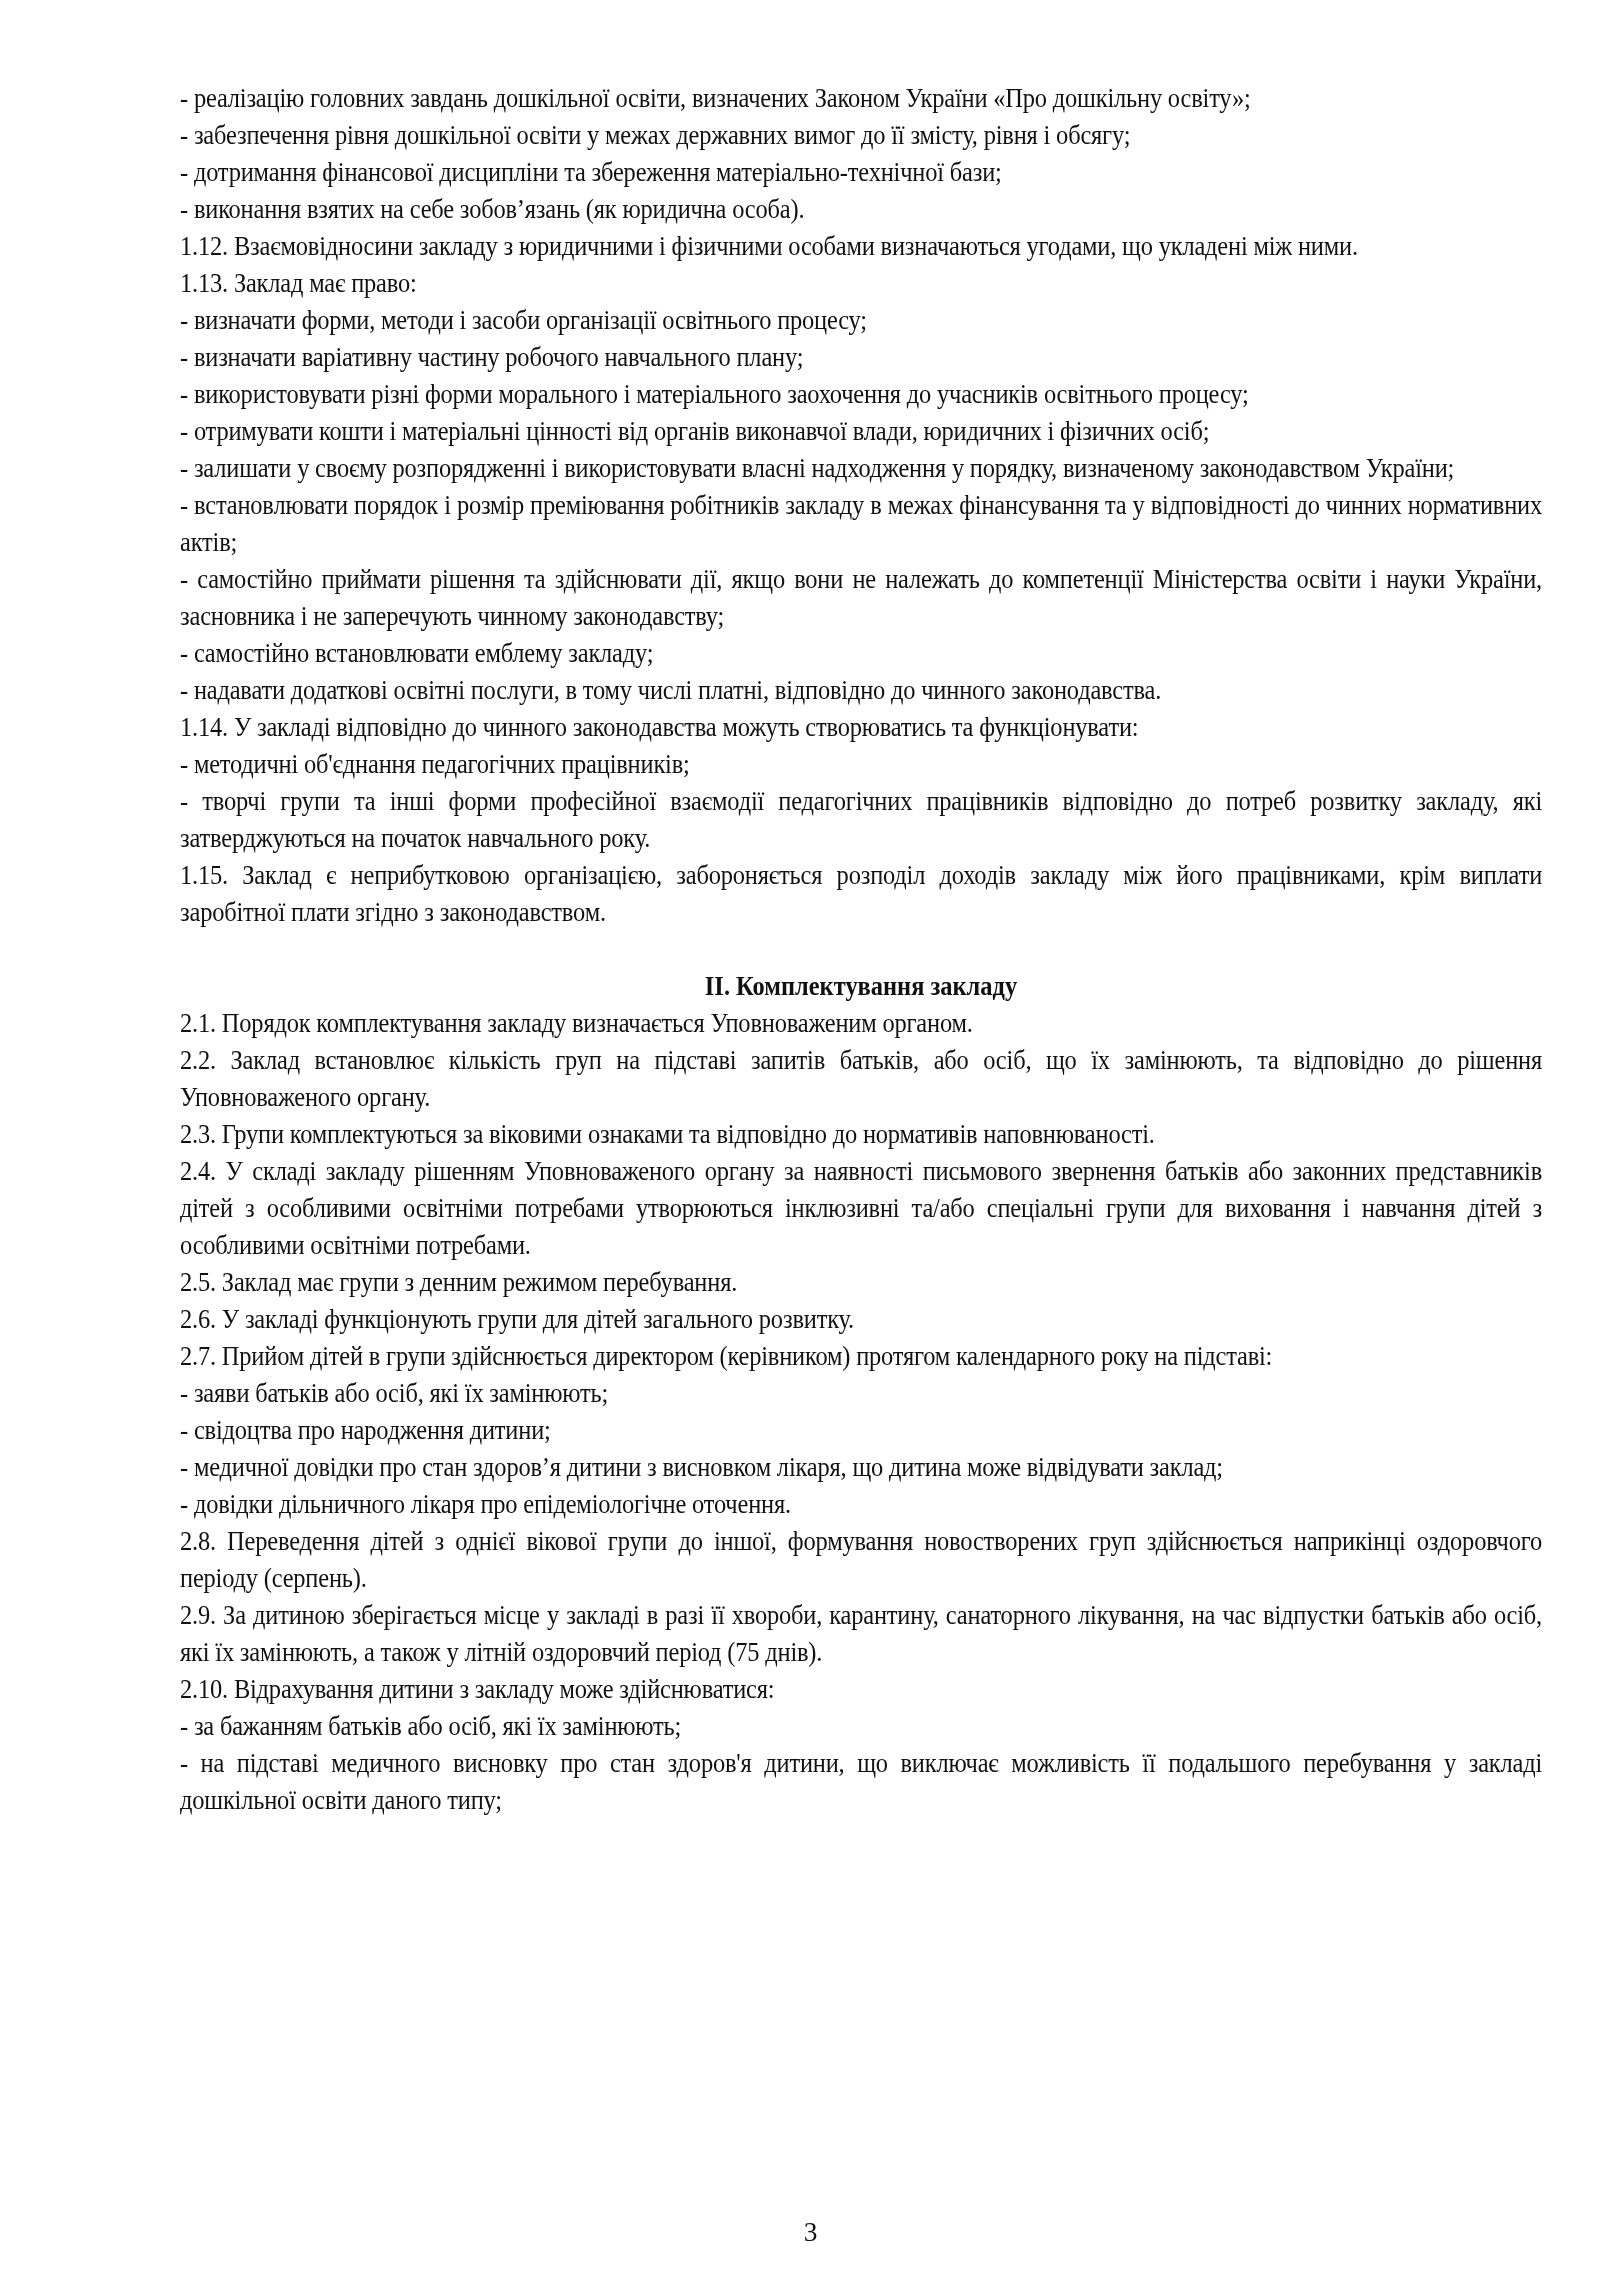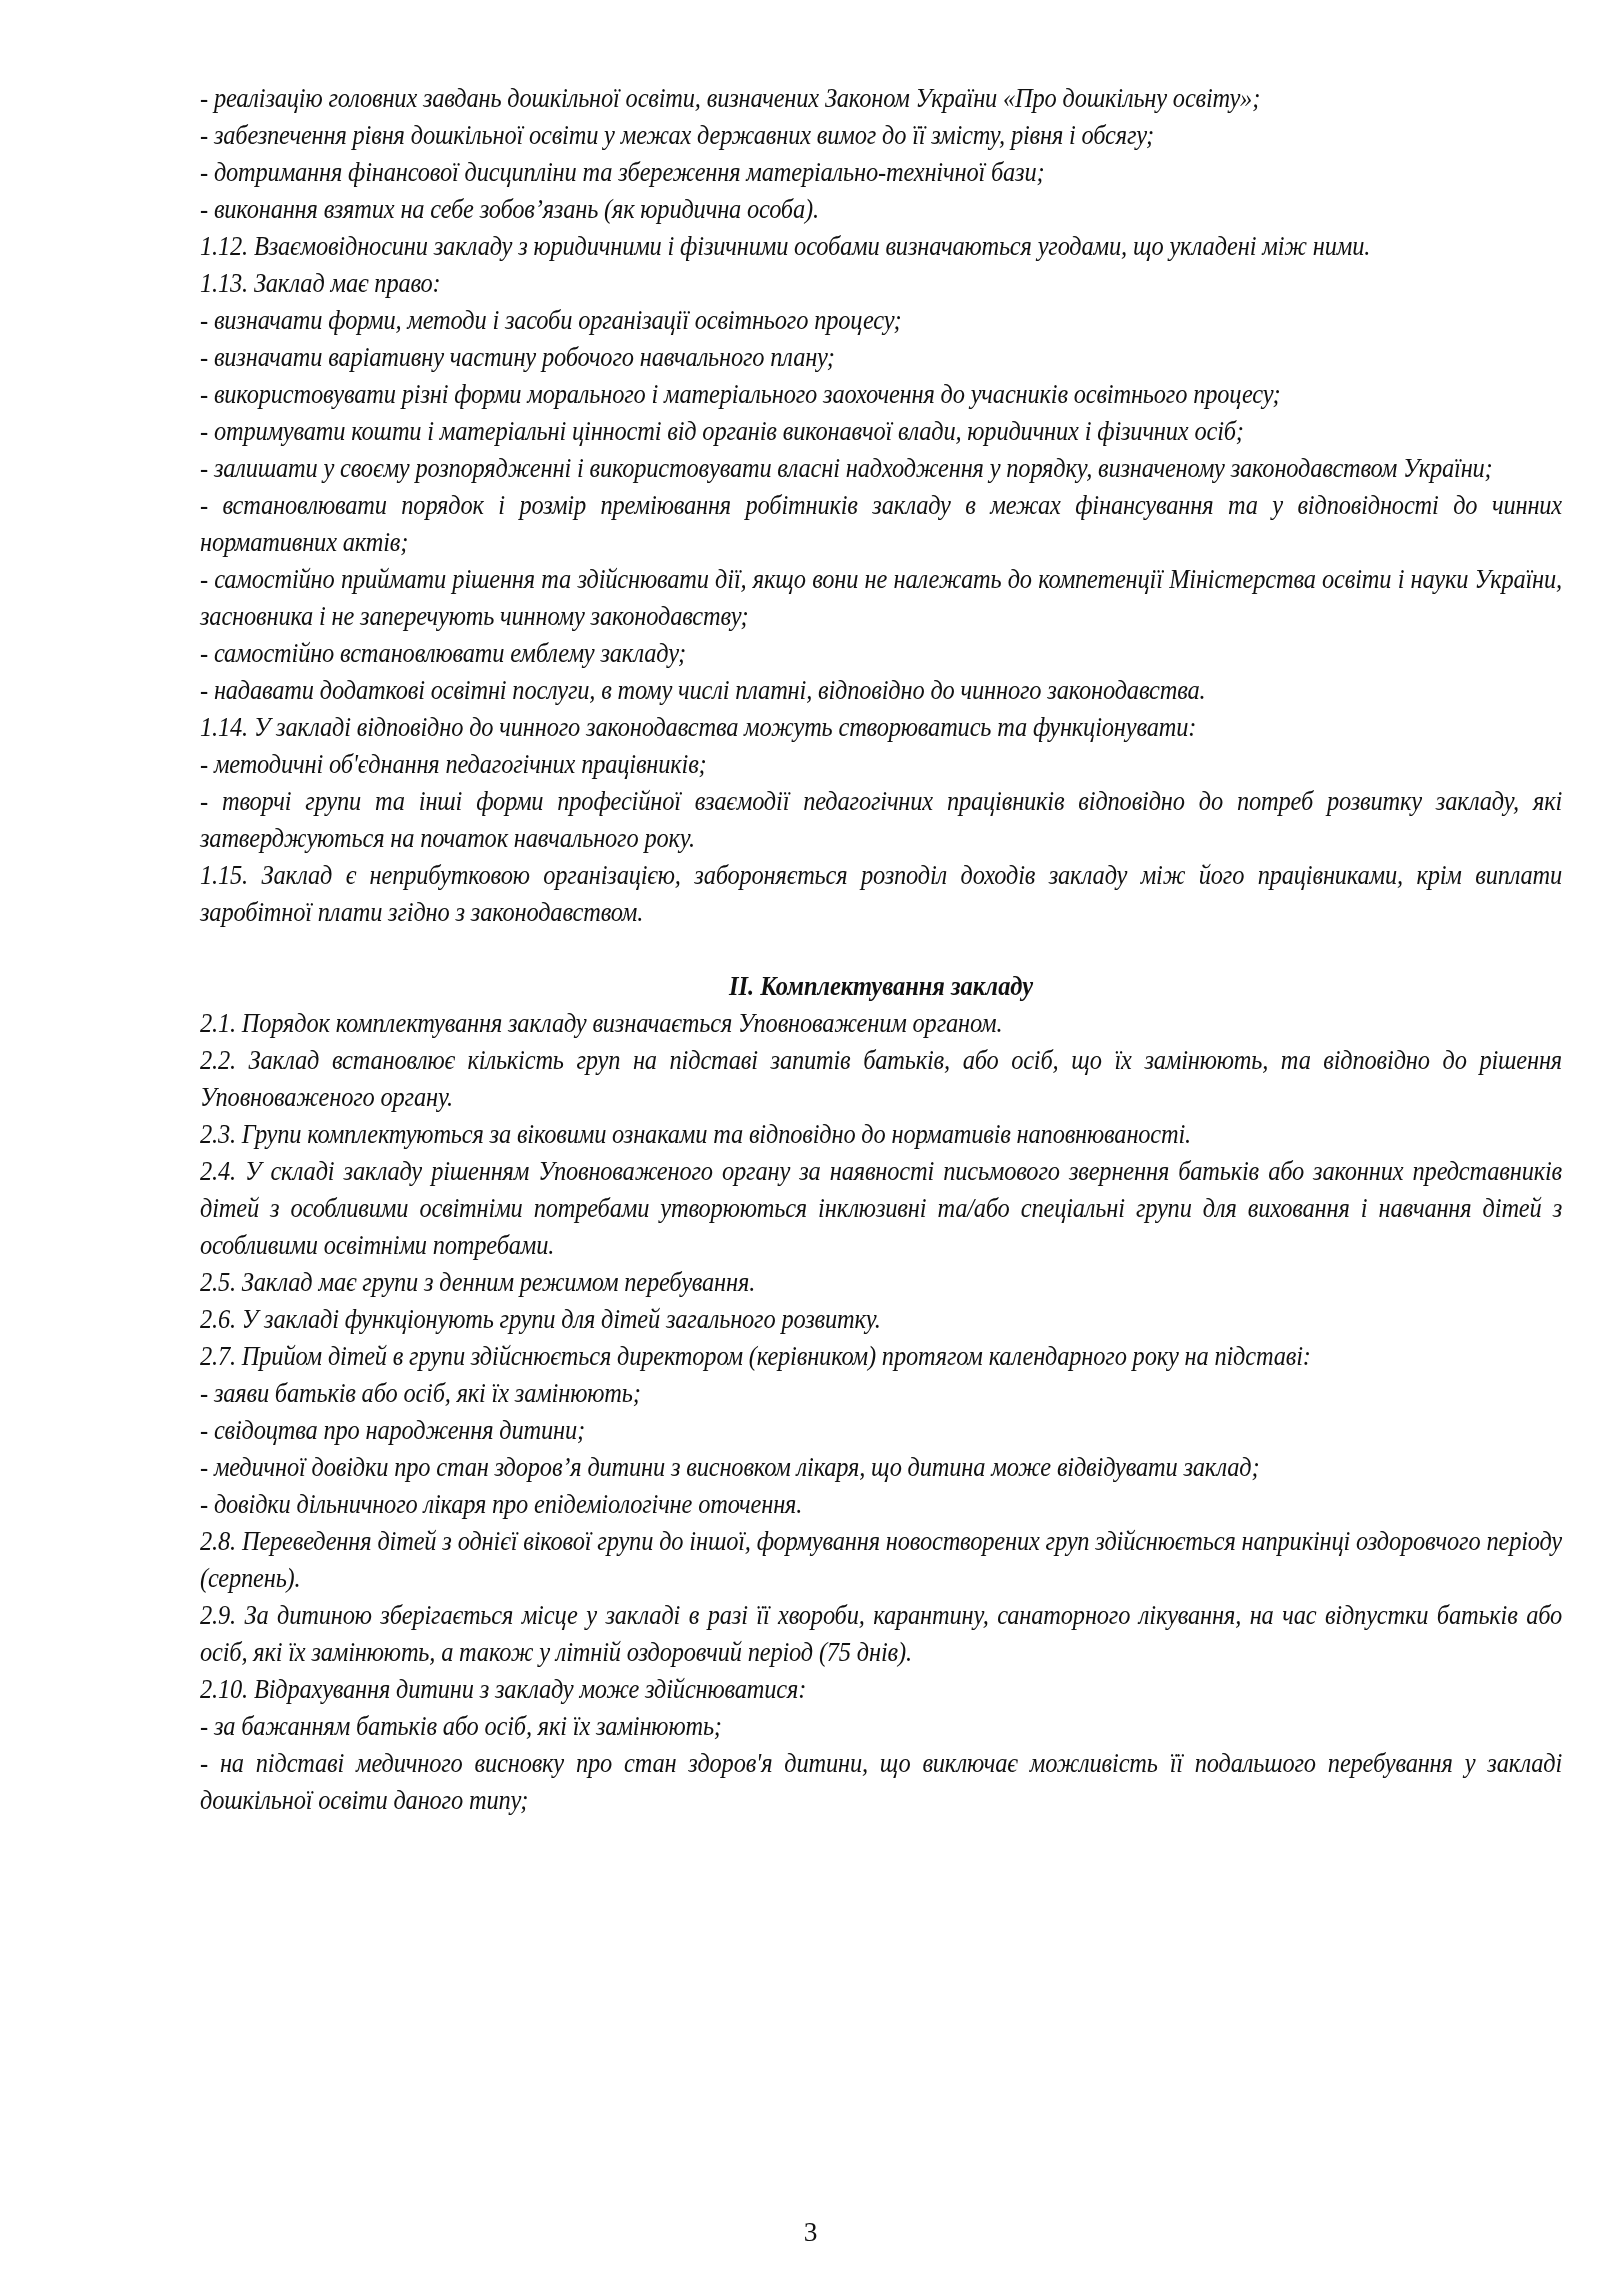--- a/index.html
+++ b/index.html
@@ -10,24 +10,23 @@
     body {
       width: 1621px;
       height: 2293px;
       position: relative;
       overflow: hidden;
       font-family: "Liberation Serif", "DejaVu Serif", serif;
       color: #111111;
     }
     .page {
       position: absolute;
-      left: 200px;
+      left: 180px;
       top: 80px;
       width: 1362px;
-      font-style: italic;
     }
     .line {
       font-size: 27px;
       line-height: 37px;
       margin: 0;
       padding: 0;
       text-align: justify;
       text-align-last: left;
       white-space: normal;
       letter-spacing: -0.2px;

